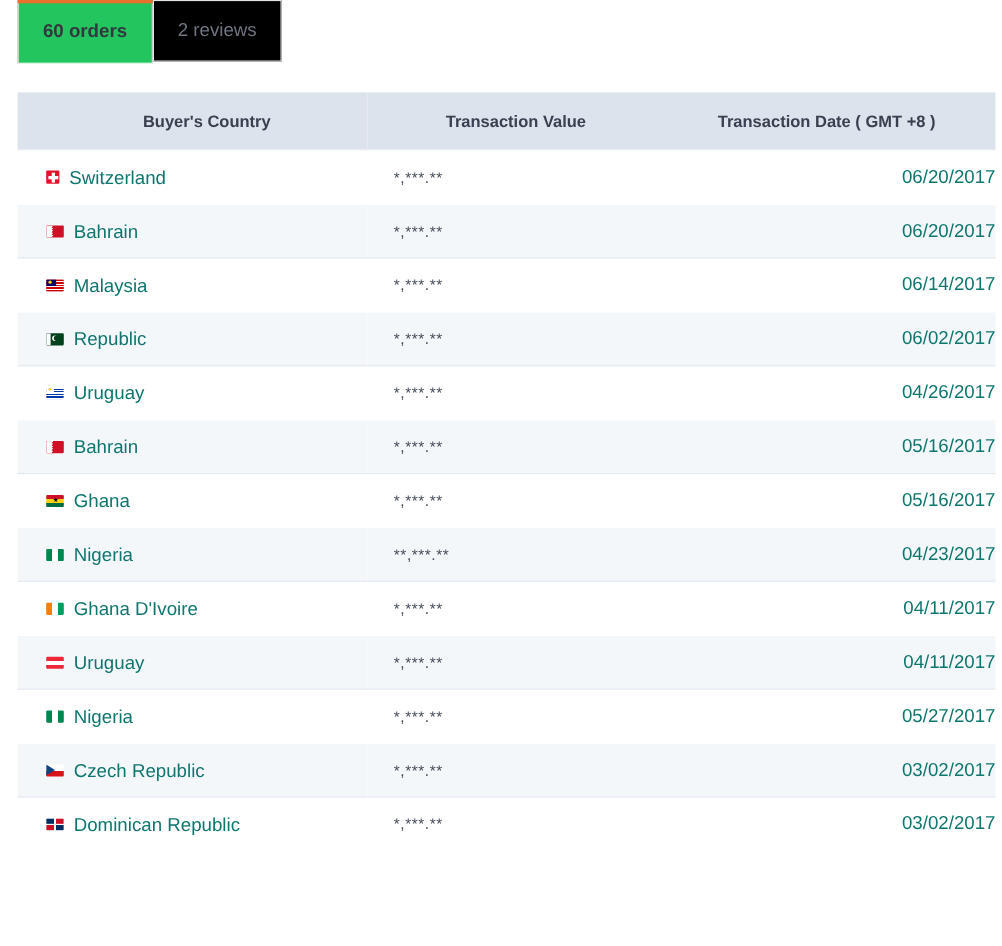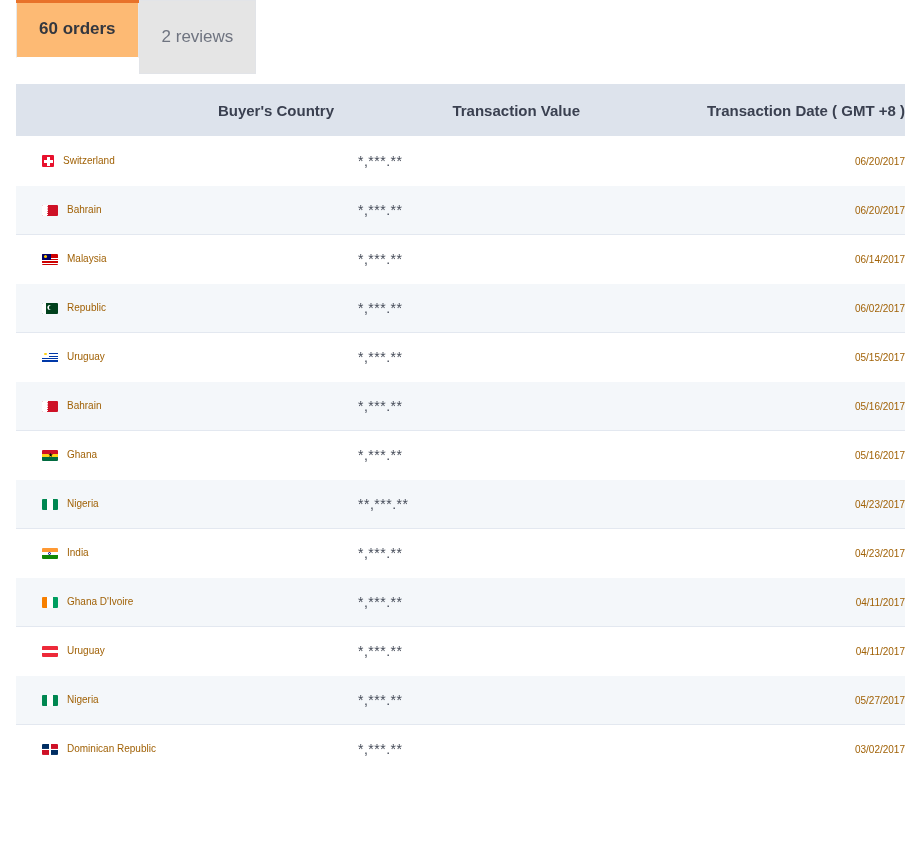--- a/index.html
+++ b/index.html
@@ -20,36 +20,36 @@
     position: relative;
     height: 62px;
     padding-left: 16px;
     box-sizing: border-box;
     display: flex;
     align-items: flex-start;
   }
   .tab {
     position: relative;
     box-sizing: border-box;
-    height: 74px;
+    height: 56px;
     display: flex;
     align-items: center;
     justify-content: center;
     padding: 0 22px;
     font-size: 17px;
     cursor: pointer;
     user-select: none;
-    background: #e5e5e5;
+    background: #000000;
     border: 1px solid #e2e4e8;
     border-bottom: 1px solid #e2e4e8;
     color: #6f7480;
     font-weight: 400;
   }
   .tab.is-active {
-    background: #fdba74;
+    background: #22c55e;
     color: #33373f;
     font-weight: bold;
     border: 1px solid #e8e8e8;
     border-top: none;
     border-bottom: 1px solid #ffffff;
     min-width: 118px;
     height: 58px;
   }
   .tab.is-active::before {
     content: "";
@@ -65,40 +65,40 @@
   .table-wrap {
     margin: 22px 6px 0 16px;
   }
   table.orders {
     width: 100%;
     border-collapse: collapse;
     table-layout: fixed;
   }
   table.orders thead th {
     background: #dde3ec;
-    text-align: right;
+    text-align: center;
     font-size: 15px;
     font-weight: bold;
     color: #3a4050;
     height: 52px;
     padding: 0 0 0 26px;
     border: none;
     white-space: nowrap;
   }
   table.orders thead th.col-value { padding-left: 24px; }
   table.orders thead th.col-date  { padding-left: 18px; }
 
   col.c-country { width: 318px; }
   col.c-value   { width: 246px; }
   col.c-date    { width: auto; }
 
   table.orders tbody td {
     height: 48px;
-    font-size: 10px;
-    color: #a16207;
+    font-size: 17px;
+    color: #0f766e;
     padding: 0 0 0 26px;
     border-top: 1px solid #ffffff;
     border-bottom: 1px solid #ffffff;
     vertical-align: middle;
     white-space: nowrap;
   }
   table.orders tbody tr:nth-child(even) td {
     background: #f4f7fa;
     border-top: 1px solid #e3e8f0;
     border-bottom: 1px solid #e3e8f0;
@@ -299,21 +299,21 @@
           <td class="cell-date">06/02/2017</td>
         </tr>
         <tr>
           <td class="cell-country">
             <div class="country-cell">
               <span class="flag f-uruguay"></span>
               <span class="country-name">Uruguay</span>
             </div>
           </td>
           <td class="cell-value">*,***.**</td>
-          <td class="cell-date">05/15/2017</td>
+          <td class="cell-date">04/26/2017</td>
         </tr>
         <tr>
           <td class="cell-country">
             <div class="country-cell">
               <span class="flag f-bahrain"></span>
               <span class="country-name">Bahrain</span>
             </div>
           </td>
           <td class="cell-value">*,***.**</td>
           <td class="cell-date">05/16/2017</td>
@@ -334,30 +334,20 @@
               <span class="flag f-nigeria"></span>
               <span class="country-name">Nigeria</span>
             </div>
           </td>
           <td class="cell-value">**,***.**</td>
           <td class="cell-date">04/23/2017</td>
         </tr>
         <tr>
           <td class="cell-country">
             <div class="country-cell">
-              <span class="flag f-india"></span>
-              <span class="country-name">India</span>
-            </div>
-          </td>
-          <td class="cell-value">*,***.**</td>
-          <td class="cell-date">04/23/2017</td>
-        </tr>
-        <tr>
-          <td class="cell-country">
-            <div class="country-cell">
               <span class="flag f-cotedivoire"></span>
               <span class="country-name">Ghana D'Ivoire</span>
             </div>
           </td>
           <td class="cell-value">*,***.**</td>
           <td class="cell-date">04/11/2017</td>
         </tr>
         <tr>
           <td class="cell-country">
             <div class="country-cell">
@@ -370,20 +360,30 @@
         </tr>
         <tr>
           <td class="cell-country">
             <div class="country-cell">
               <span class="flag f-nigeria"></span>
               <span class="country-name">Nigeria</span>
             </div>
           </td>
           <td class="cell-value">*,***.**</td>
           <td class="cell-date">05/27/2017</td>
+        </tr>
+        <tr>
+          <td class="cell-country">
+            <div class="country-cell">
+              <span class="flag f-czech"></span>
+              <span class="country-name">Czech Republic</span>
+            </div>
+          </td>
+          <td class="cell-value">*,***.**</td>
+          <td class="cell-date">03/02/2017</td>
         </tr>
         <tr>
           <td class="cell-country">
             <div class="country-cell">
               <span class="flag f-dominican"></span>
               <span class="country-name">Dominican Republic</span>
             </div>
           </td>
           <td class="cell-value">*,***.**</td>
           <td class="cell-date">03/02/2017</td>

